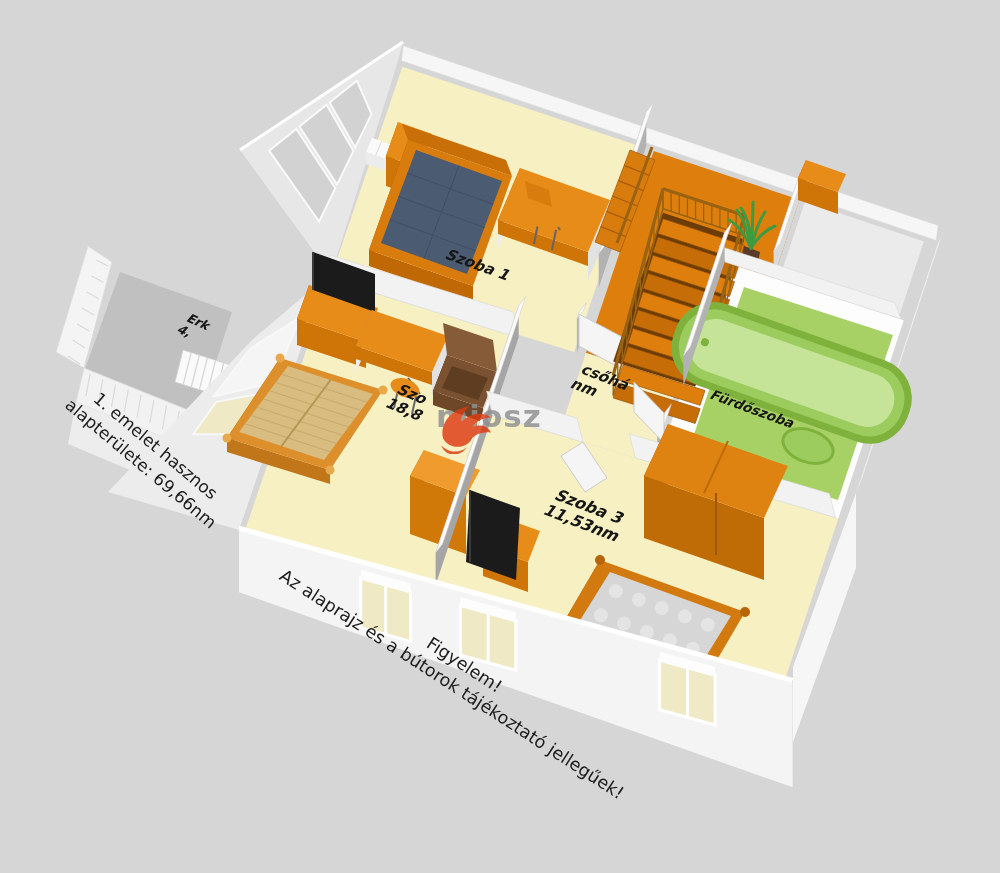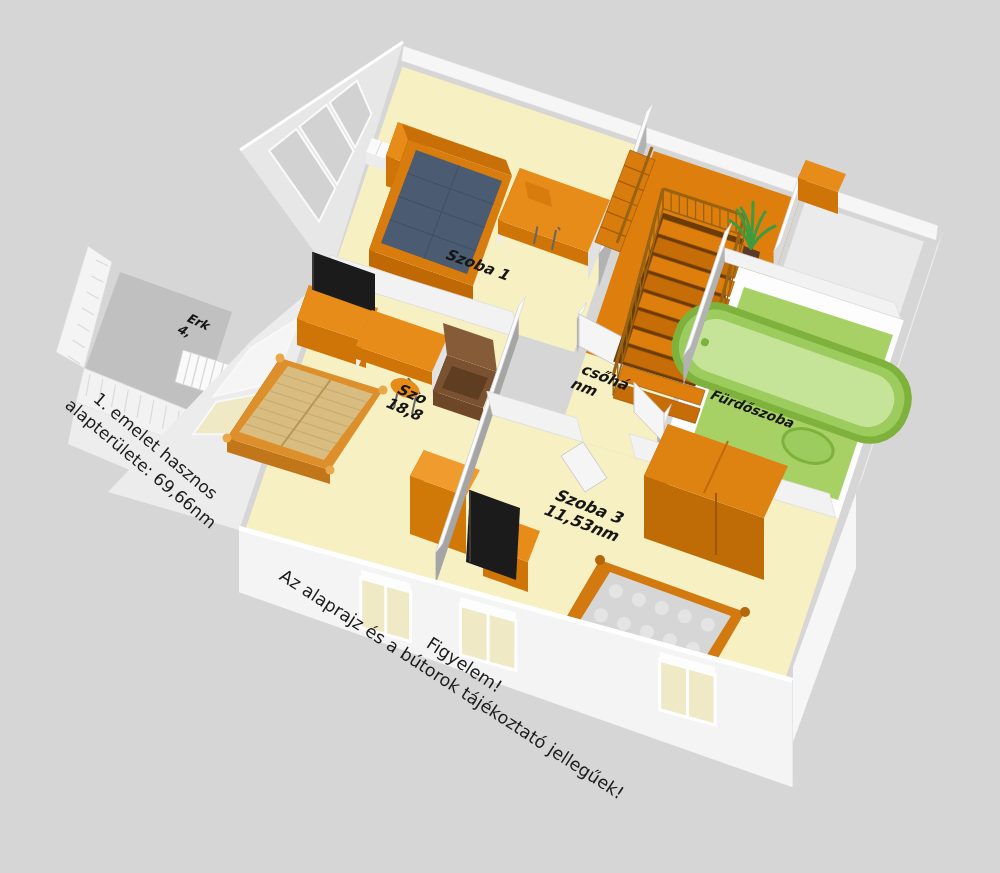--- a/index.html
+++ b/index.html
@@ -320,20 +320,27 @@
         <polygon points="360.8,569.7 410.6,583.4 410.6,593.4 360.8,579.7" fill="#fdfdfd"></polygon>
         <polygon points="460.4,605.0 515.8,620.3 515.8,670.3 460.4,655.0" fill="#efe9c6" stroke="#ffffff" stroke-width="3"></polygon>
         <line x1="488.12" y1="612.645" x2="488.12" y2="662.645" stroke="#ffffff" stroke-width="3"></line>
         <polygon points="460.4,597.0 515.8,612.3 515.8,622.3 460.4,607.0" fill="#fdfdfd"></polygon>
         <polygon points="659.7,659.8 715.1,675.0 715.1,725.0 659.7,709.8" fill="#efe9c6" stroke="#ffffff" stroke-width="3"></polygon>
         <line x1="687.416" y1="667.4010000000001" x2="687.416" y2="717.4010000000001" stroke="#ffffff" stroke-width="3"></line>
         <polygon points="659.7,651.8 715.1,667.0 715.1,677.0 659.7,661.8" fill="#fdfdfd"></polygon>
       </g>
     </svg>
 
+  <div class="wm">
+    <svg width="62" height="56" viewBox="0 0 56 52">
+      <path d="M6 38 C2 24 14 10 30 8 C24 14 22 18 23 22 C30 14 44 12 50 18 C42 18 36 22 33 27 C40 24 48 26 50 32 C43 31 37 33 33 37 C28 48 12 48 6 38 Z" fill="#dd3a12"></path>
+      <path d="M4 44 C10 50 20 52 28 46 C20 56 8 54 4 44 Z" fill="#dd3a12"></path>
+    </svg>
+    <span class="wm-text">miosz</span>
+  </div>
 
   <div class="lbl" style="left:452px;top:247px;font-size:15px;transform:rotate(20deg) skewX(-16deg);">
     <div>Szoba 1</div>
   </div>
 
   <div class="lbl" style="left:404px;top:382px;font-size:15px;transform:rotate(23deg) skewX(-16deg);">
     <div>Szo</div>
     <div>18,8</div>
   </div>
 

